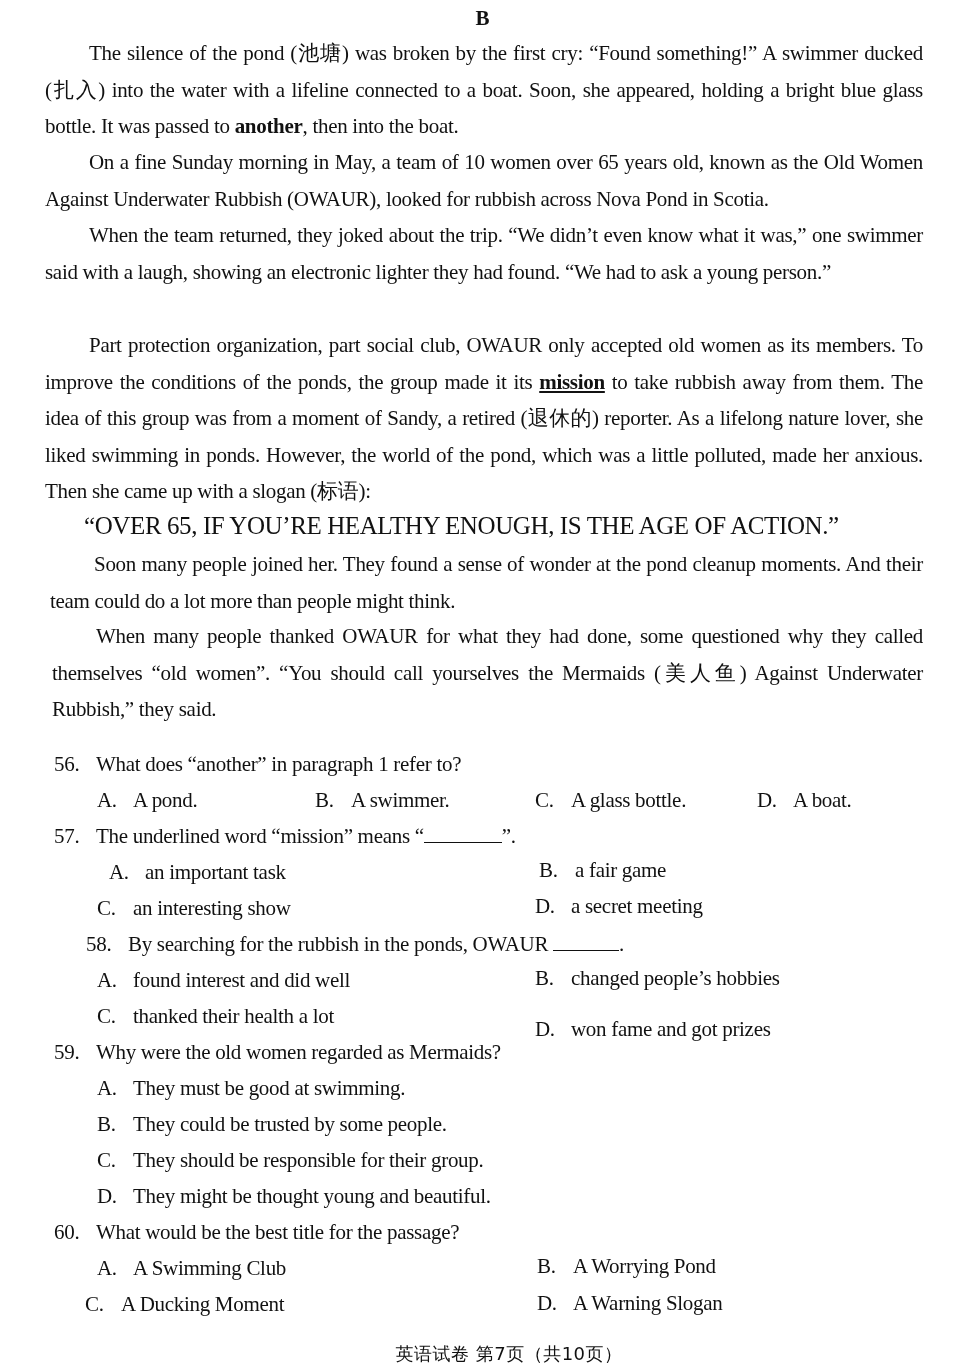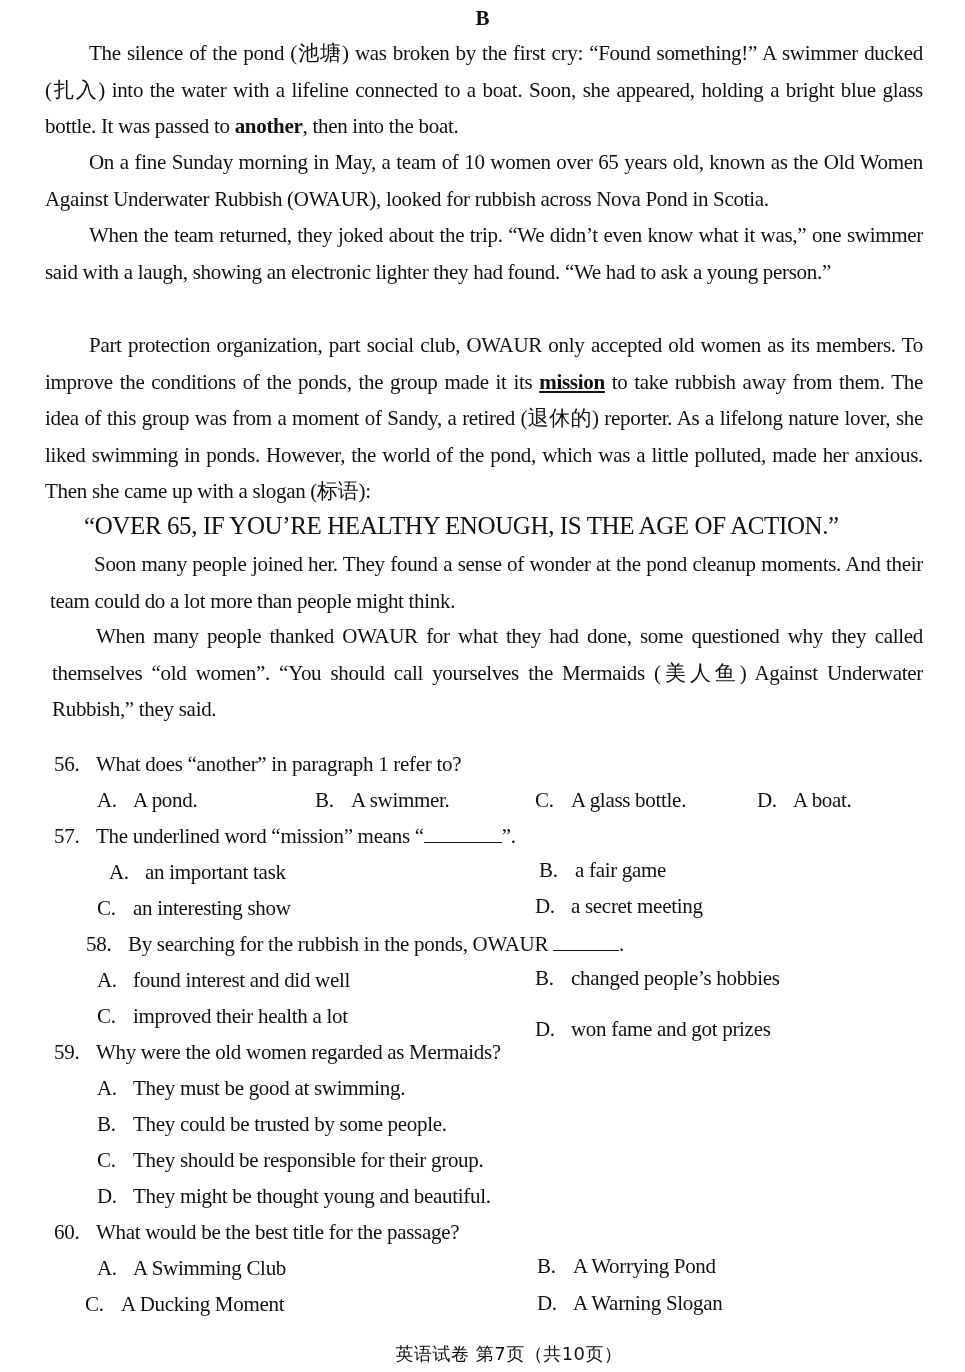--- a/index.html
+++ b/index.html
@@ -71,21 +71,21 @@
   <div class="opt" style="left:109px; top:854px;"><span class="lbl">A.</span><span>an important task</span></div>
   <div class="opt" style="left:539px; top:852px;"><span class="lbl">B.</span><span>a fair game</span></div>
   <div class="opt" style="left:97px; top:890px;"><span class="lbl">C.</span><span>an interesting show</span></div>
   <div class="opt" style="left:535px; top:888px;"><span class="lbl">D.</span><span>a secret meeting</span></div>
 
   <div class="q" style="top:926px;margin-left:32px;">
     <span class="num">58.</span><span>By searching for the rubbish in the ponds, OWAUR </span><span class="blank short"></span><span>.</span>
   </div>
   <div class="opt" style="left:97px; top:962px;"><span class="lbl">A.</span><span>found interest and did well</span></div>
   <div class="opt" style="left:535px; top:960px;"><span class="lbl">B.</span><span>changed people’s hobbies</span></div>
-  <div class="opt" style="left:97px; top:998px;"><span class="lbl">C.</span><span>improved their health a lot</span></div>
+  <div class="opt" style="left:97px; top:998px;"><span class="lbl">C.</span><span>thanked their health a lot</span></div>
   <div class="opt" style="left:535px; top:997px;margin-top:14px;"><span class="lbl">D.</span><span>won fame and got prizes</span></div>
 
   <div class="q" style="top:1034px;">
     <span class="num">59.</span><span>Why were the old women regarded as Mermaids?</span>
   </div>
   <div class="opt" style="left:97px; top:1106px;"><span class="lbl">B.</span><span>They could be trusted by some people.</span></div>
   <div class="opt" style="left:97px; top:1070px;"><span class="lbl">A.</span><span>They must be good at swimming.</span></div>
   <div class="opt" style="left:97px; top:1142px;"><span class="lbl">C.</span><span>They should be responsible for their group.</span></div>
   <div class="opt" style="left:97px; top:1178px;"><span class="lbl">D.</span><span>They might be thought young and beautiful.</span></div>
 

